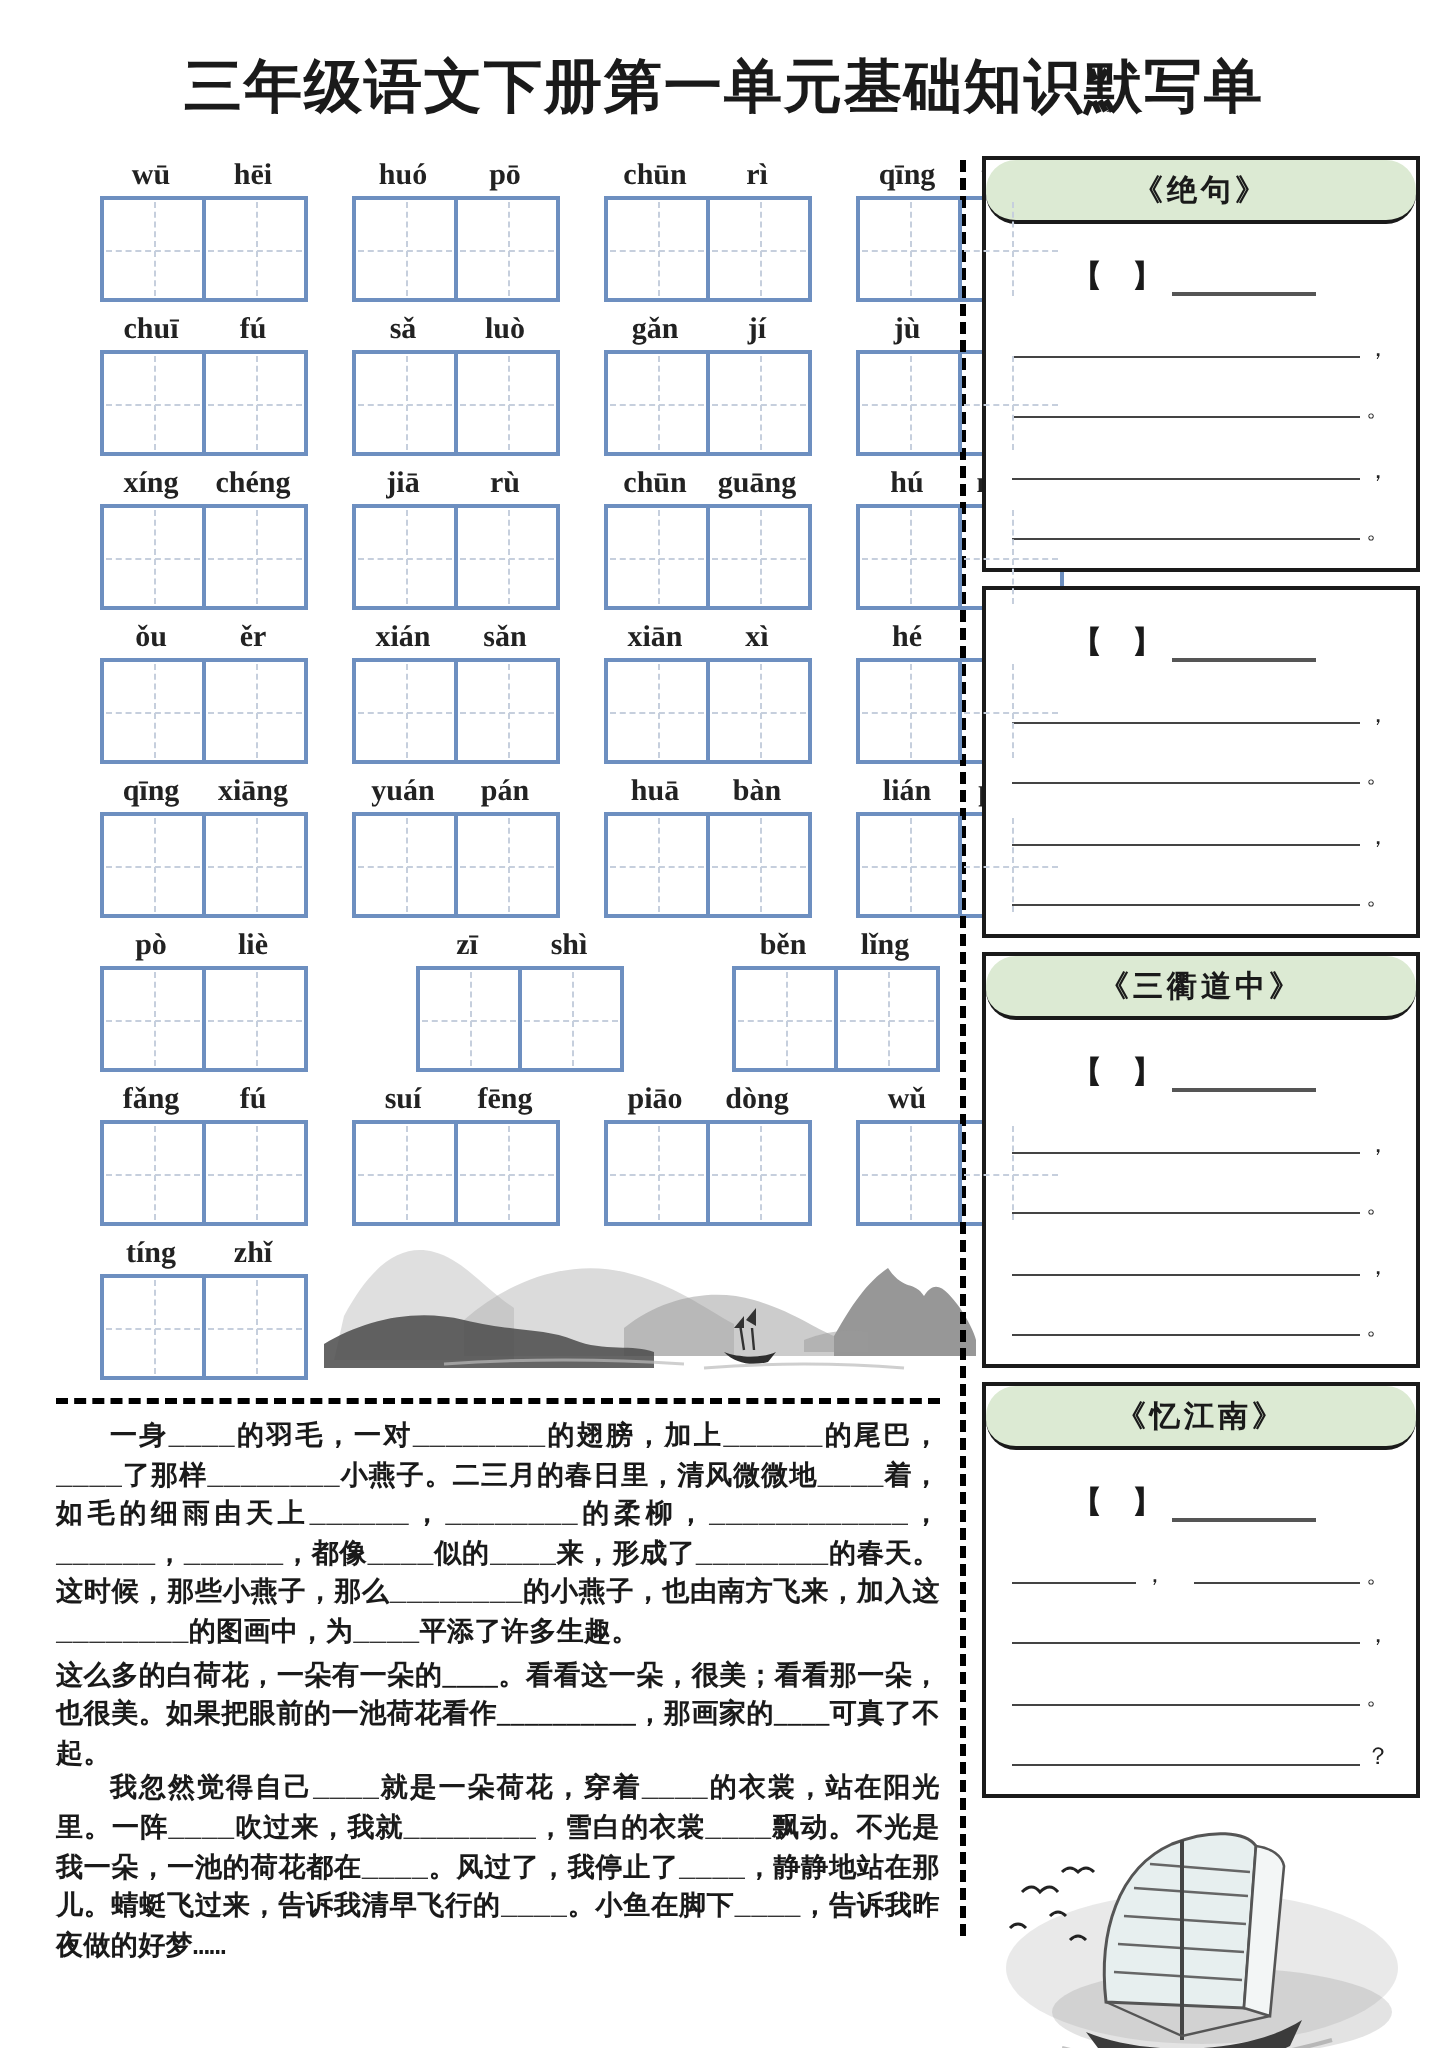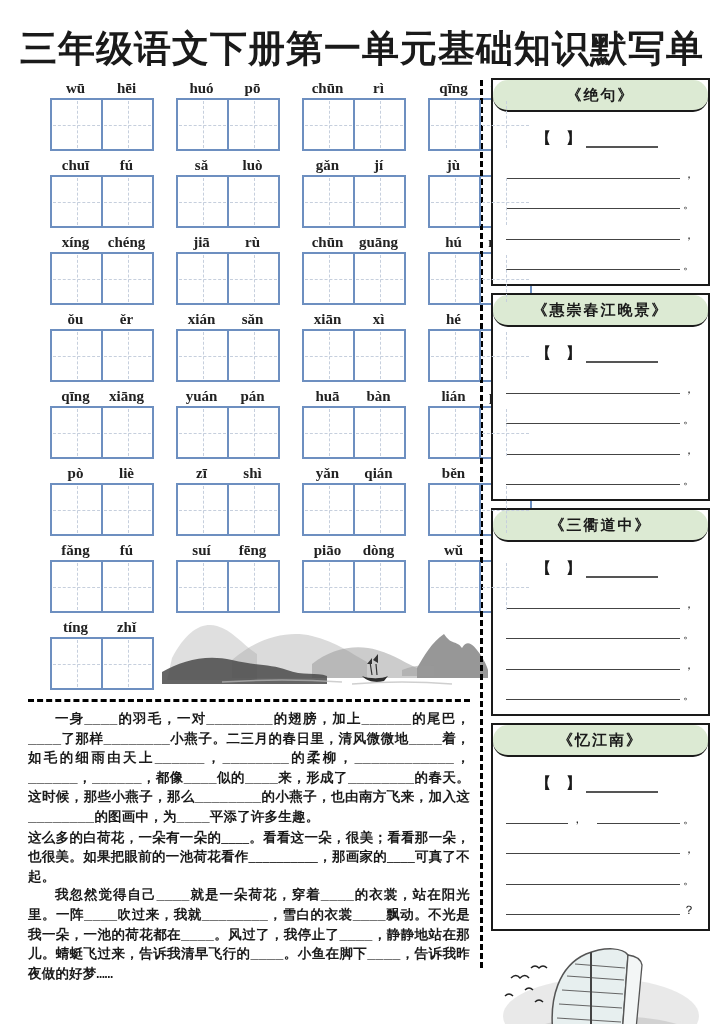--- a/index.html
+++ b/index.html
@@ -1,21 +1,21 @@
 <!DOCTYPE html>
 <html style="--grid_border: #6d8fc0; --grid_inner: #c6cfdd; --poem_header_bg: #dcead3;"><head>
 <meta charset="utf-8">
 <style>
   html,body { margin:0; padding:0; background:#fff; }
   .page {
     width:724px; height:1024px; background:#fff; position:relative; overflow:hidden;
     font-family:"Liberation Serif","DejaVu Serif",serif; color:#1a1a1a;
   }
   .title {
-    text-align:center; font-size:37px; font-weight:bold; letter-spacing:1px;
+    text-align:center; font-size:29px; font-weight:bold; letter-spacing:1px;
     padding-top:24px; height:44px;
   }
   .content { display:flex; padding:10px 14px 0 28px; }
   .left-col { width:442px; flex:0 0 442px; }
   .vdivider { border-left:3px dashed #000; margin:2px 8px 0 10px; height:888px; }
   .right-col { flex:1; min-width:0; }
 
   
   .prow { display:flex; justify-content:space-between; margin-bottom:4px; }
   .prow.last { justify-content:flex-start; align-items:center; margin-bottom:0; }
@@ -299,30 +299,20 @@
               <span class="py">zī</span>
               <span class="py">shì</span>
             </div>
           <div class="cells">
               <div class="cell"></div>
               <div class="cell"></div>
             </div>
         </div>
         <div class="pgroup">
           <div class="pys">
-              <span class="py">yǎn</span>
-              <span class="py">qián</span>
-            </div>
-          <div class="cells">
-              <div class="cell"></div>
-              <div class="cell"></div>
-            </div>
-        </div>
-        <div class="pgroup">
-          <div class="pys">
               <span class="py">běn</span>
               <span class="py">lǐng</span>
             </div>
           <div class="cells">
               <div class="cell"></div>
               <div class="cell"></div>
             </div>
         </div>
       </div>
 
@@ -429,21 +419,20 @@
               <span class="pm">，</span>
             </div>
           <div class="pline">
               <span class="ln"></span>
               <span class="pm">。</span>
             </div>
         </div>
       </div>
 
       <div class="poem">
-        <div class="poem-h">《惠崇春江晚景》</div>
         <div class="poem-b">
           <div class="bracket-row">
               <span>【　】</span>
               <span class="bshort"></span>
             </div>
           <div class="pline">
               <span class="ln"></span>
               <span class="pm">，</span>
             </div>
           <div class="pline">

